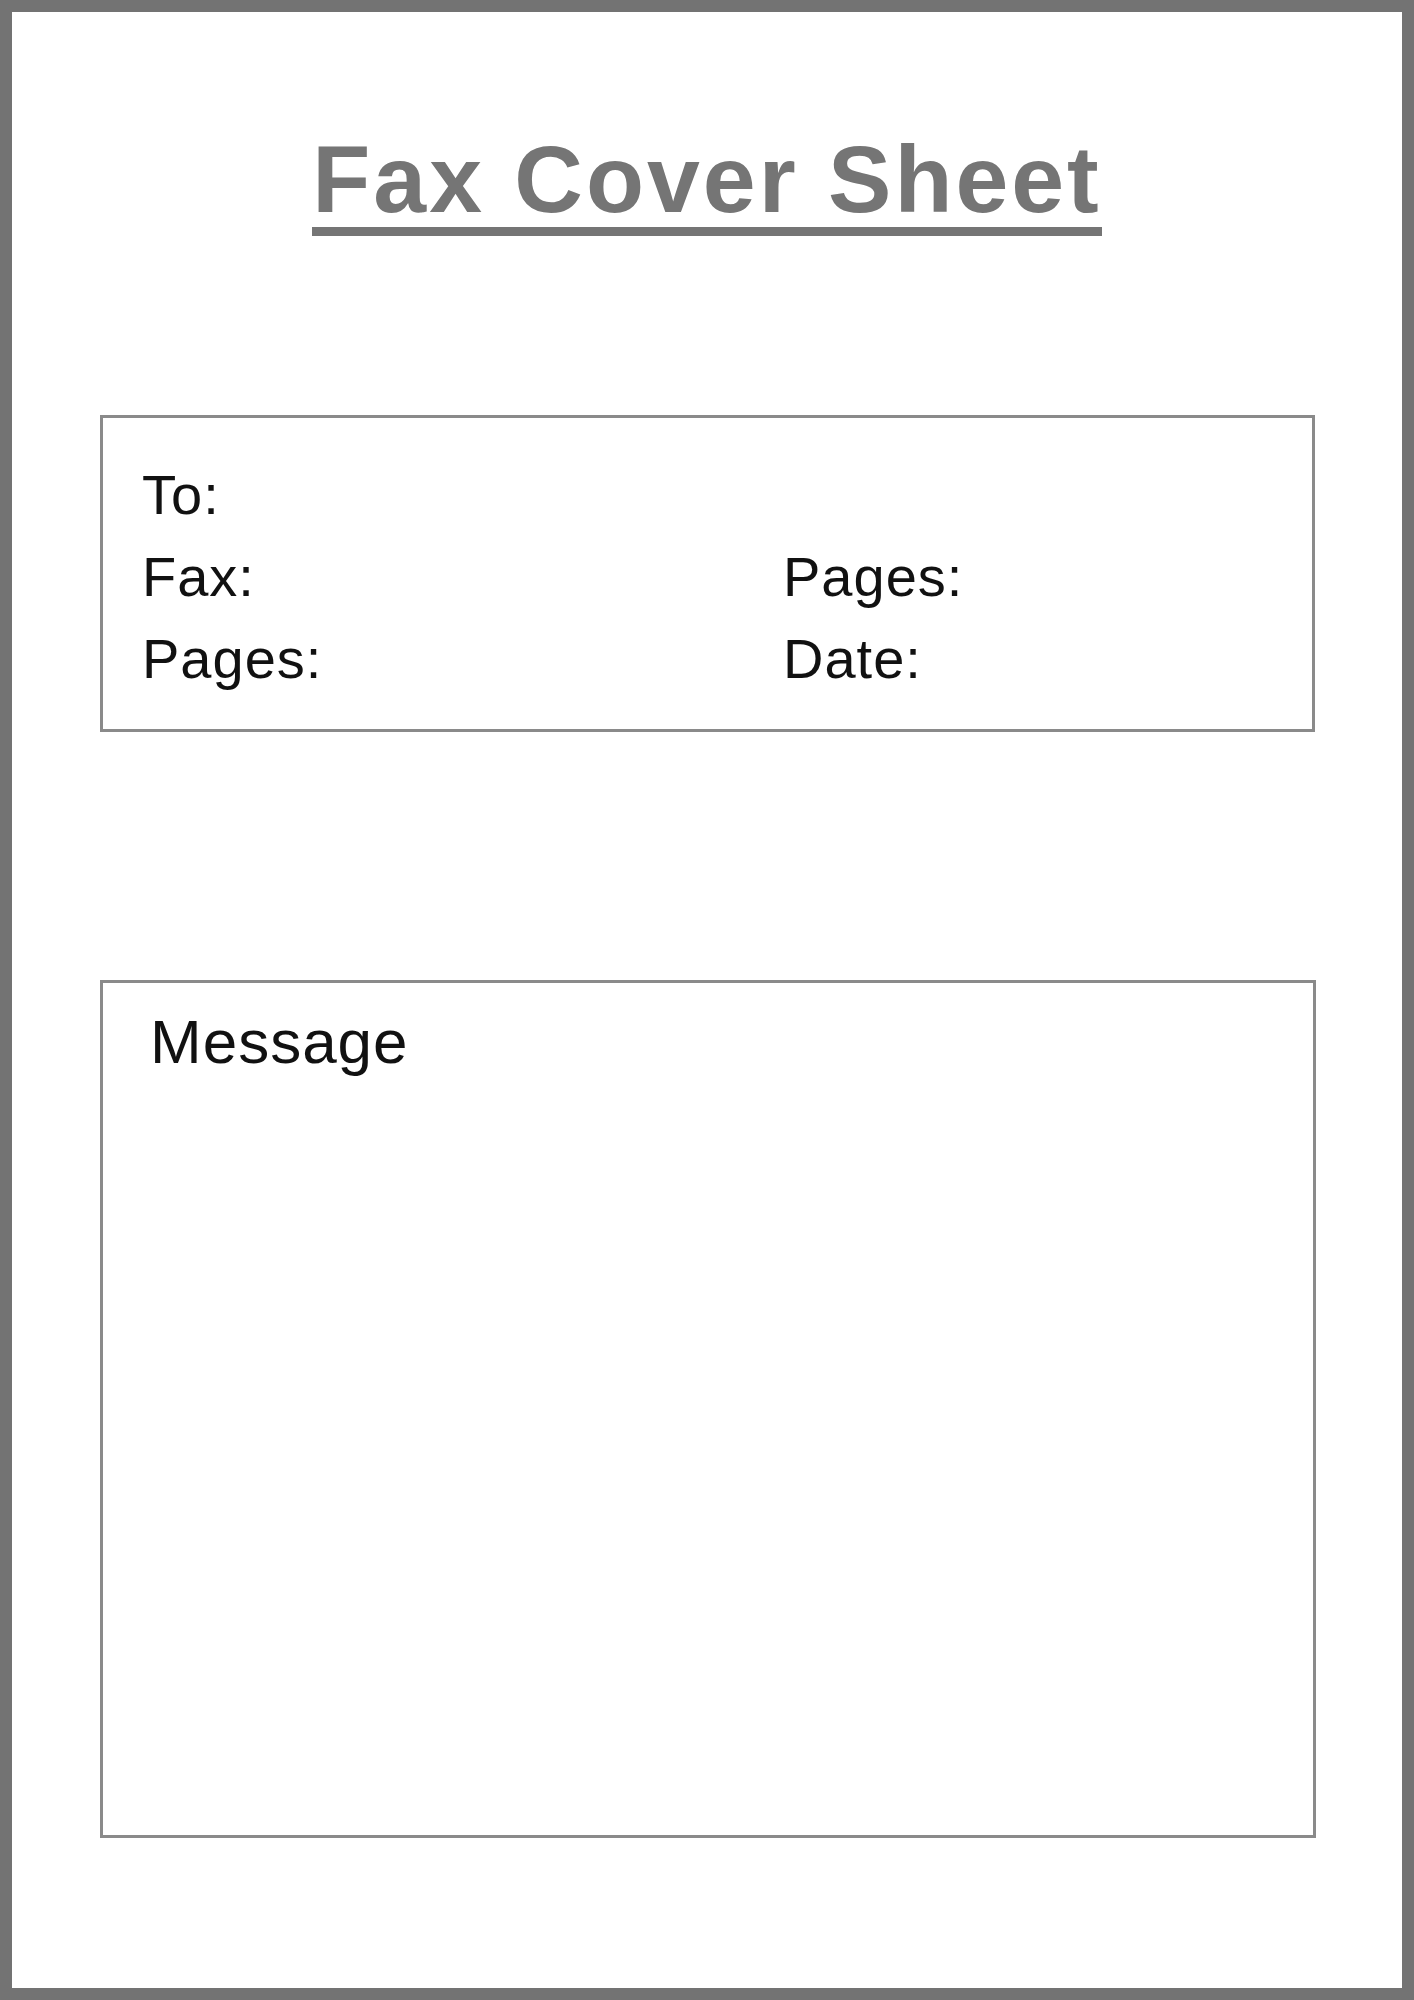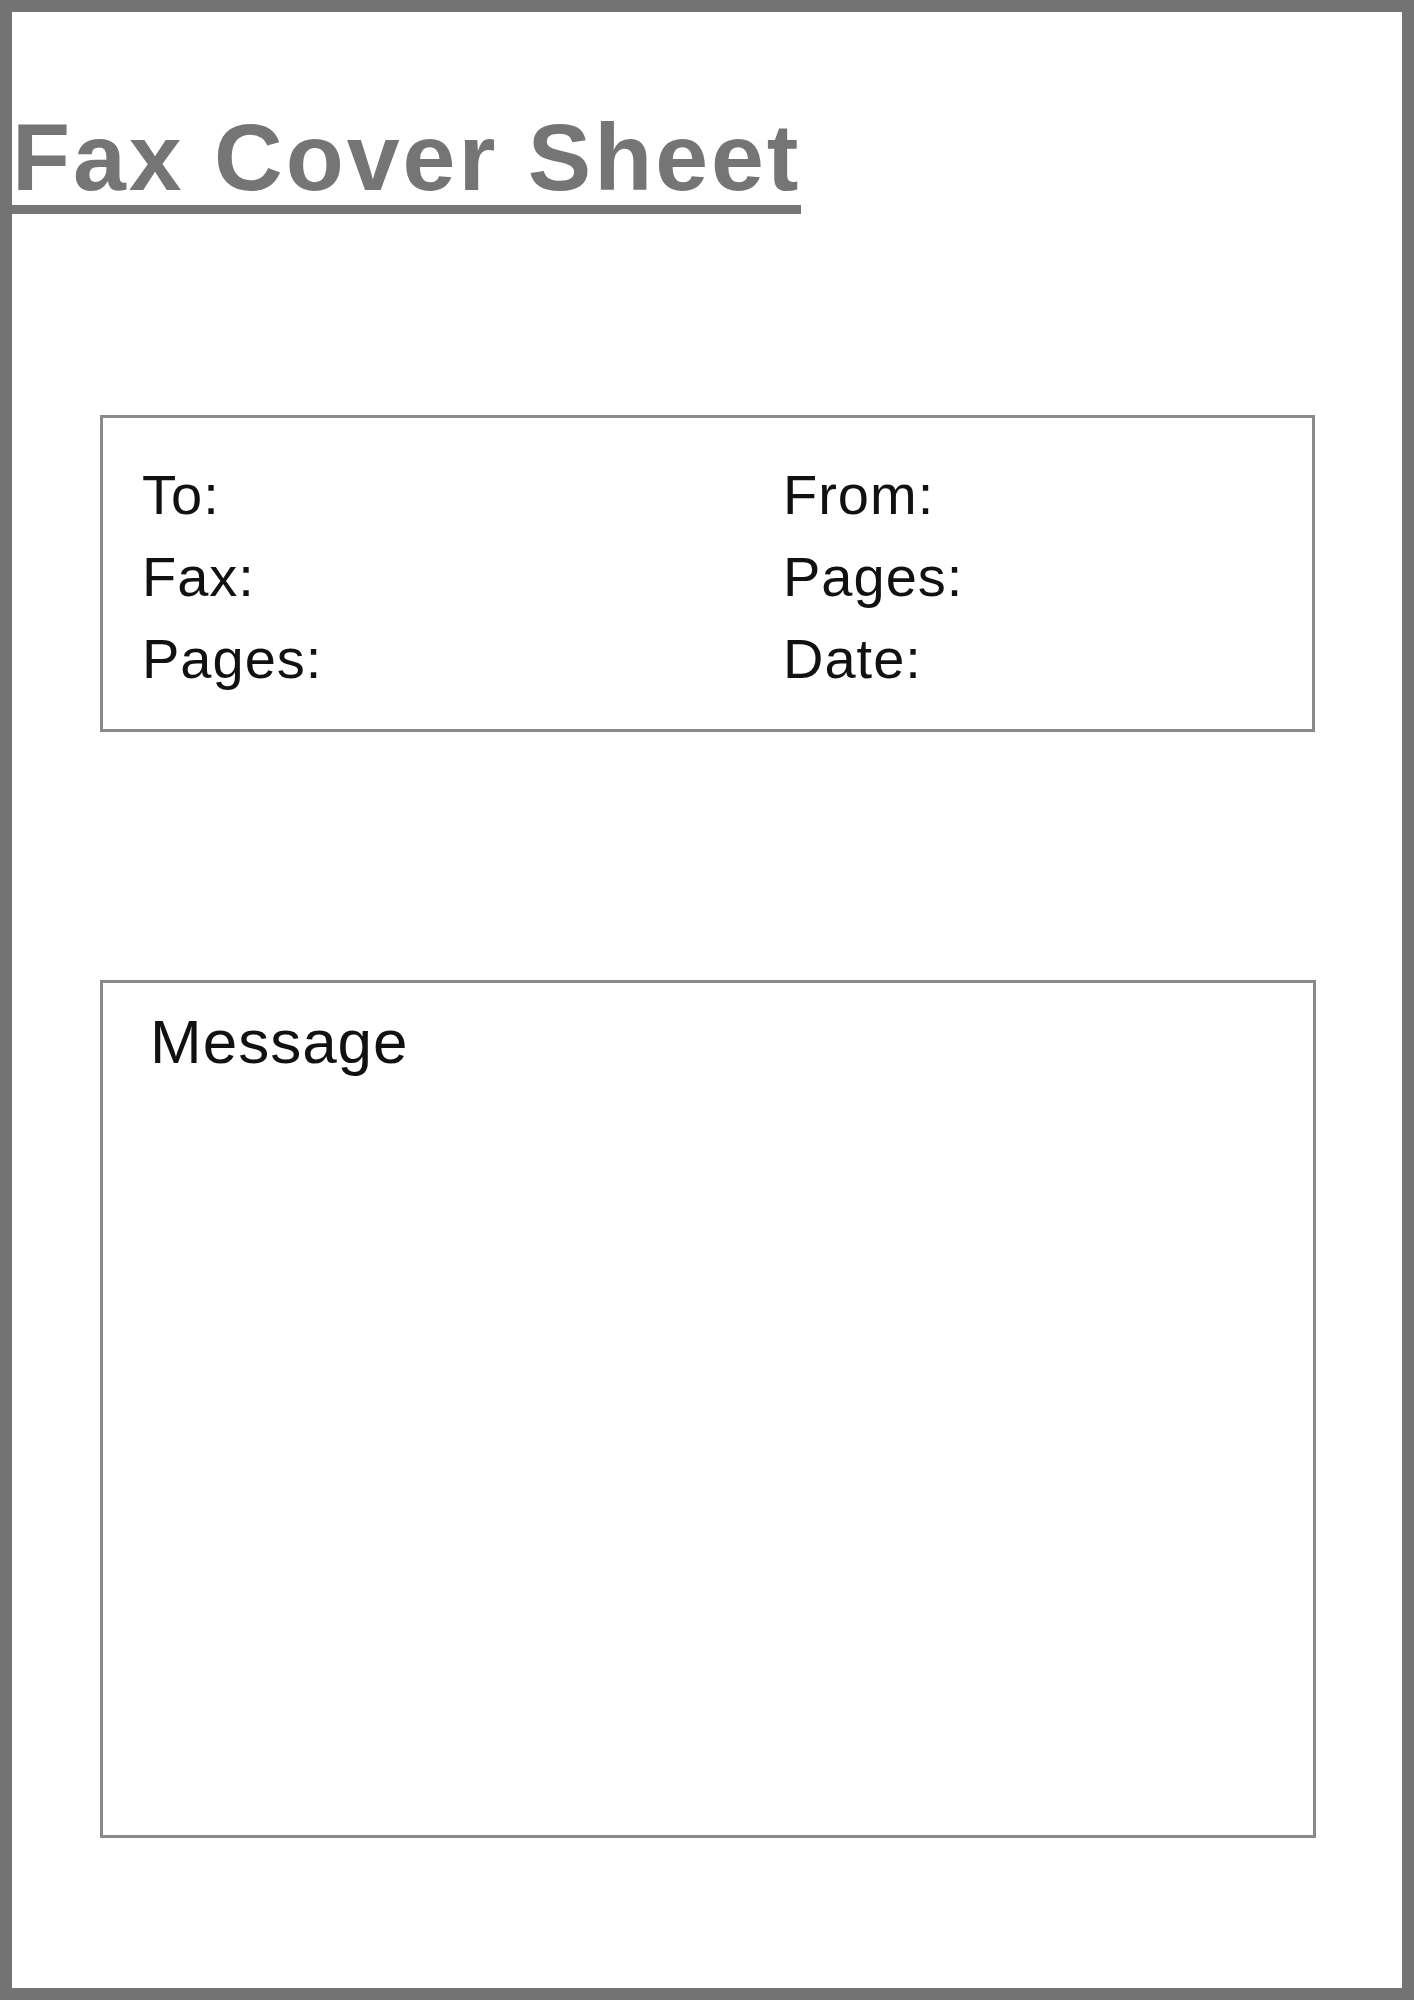--- a/index.html
+++ b/index.html
@@ -16,23 +16,24 @@
     box-sizing: border-box;
     background: #ffffff;
     border: 12px solid #737373;
     font-family: "Liberation Sans", sans-serif;
     overflow: hidden;
   }
 
   
   .title-wrap {
     position: absolute;
-    top: 98px;
+    top: 120px;
     left: 0;
     width: 100%;
+    text-align: center;
   }
   .doc-title {
     display: inline-block;
     font-size: 95px;
     font-weight: 700;
     line-height: 1;
     letter-spacing: 3px;
     color: #757575;
     border-bottom: 9px solid #757575;
     padding-bottom: 0px;
@@ -103,21 +104,20 @@
   </div>
 
   <div class="info-box">
     <div class="fields-grid">
 
       <div class="field-cell">
         <span class="field-label">To:</span>
         <span class="field-value"></span>
       </div>
       <div class="field-cell">
-        <span class="field-label">From:</span>
         <span class="field-value"></span>
       </div>
 
       <div class="field-cell">
         <span class="field-label">Fax:</span>
         <span class="field-value"></span>
       </div>
       <div class="field-cell">
         <span class="field-label">Pages:</span>
         <span class="field-value"></span>

